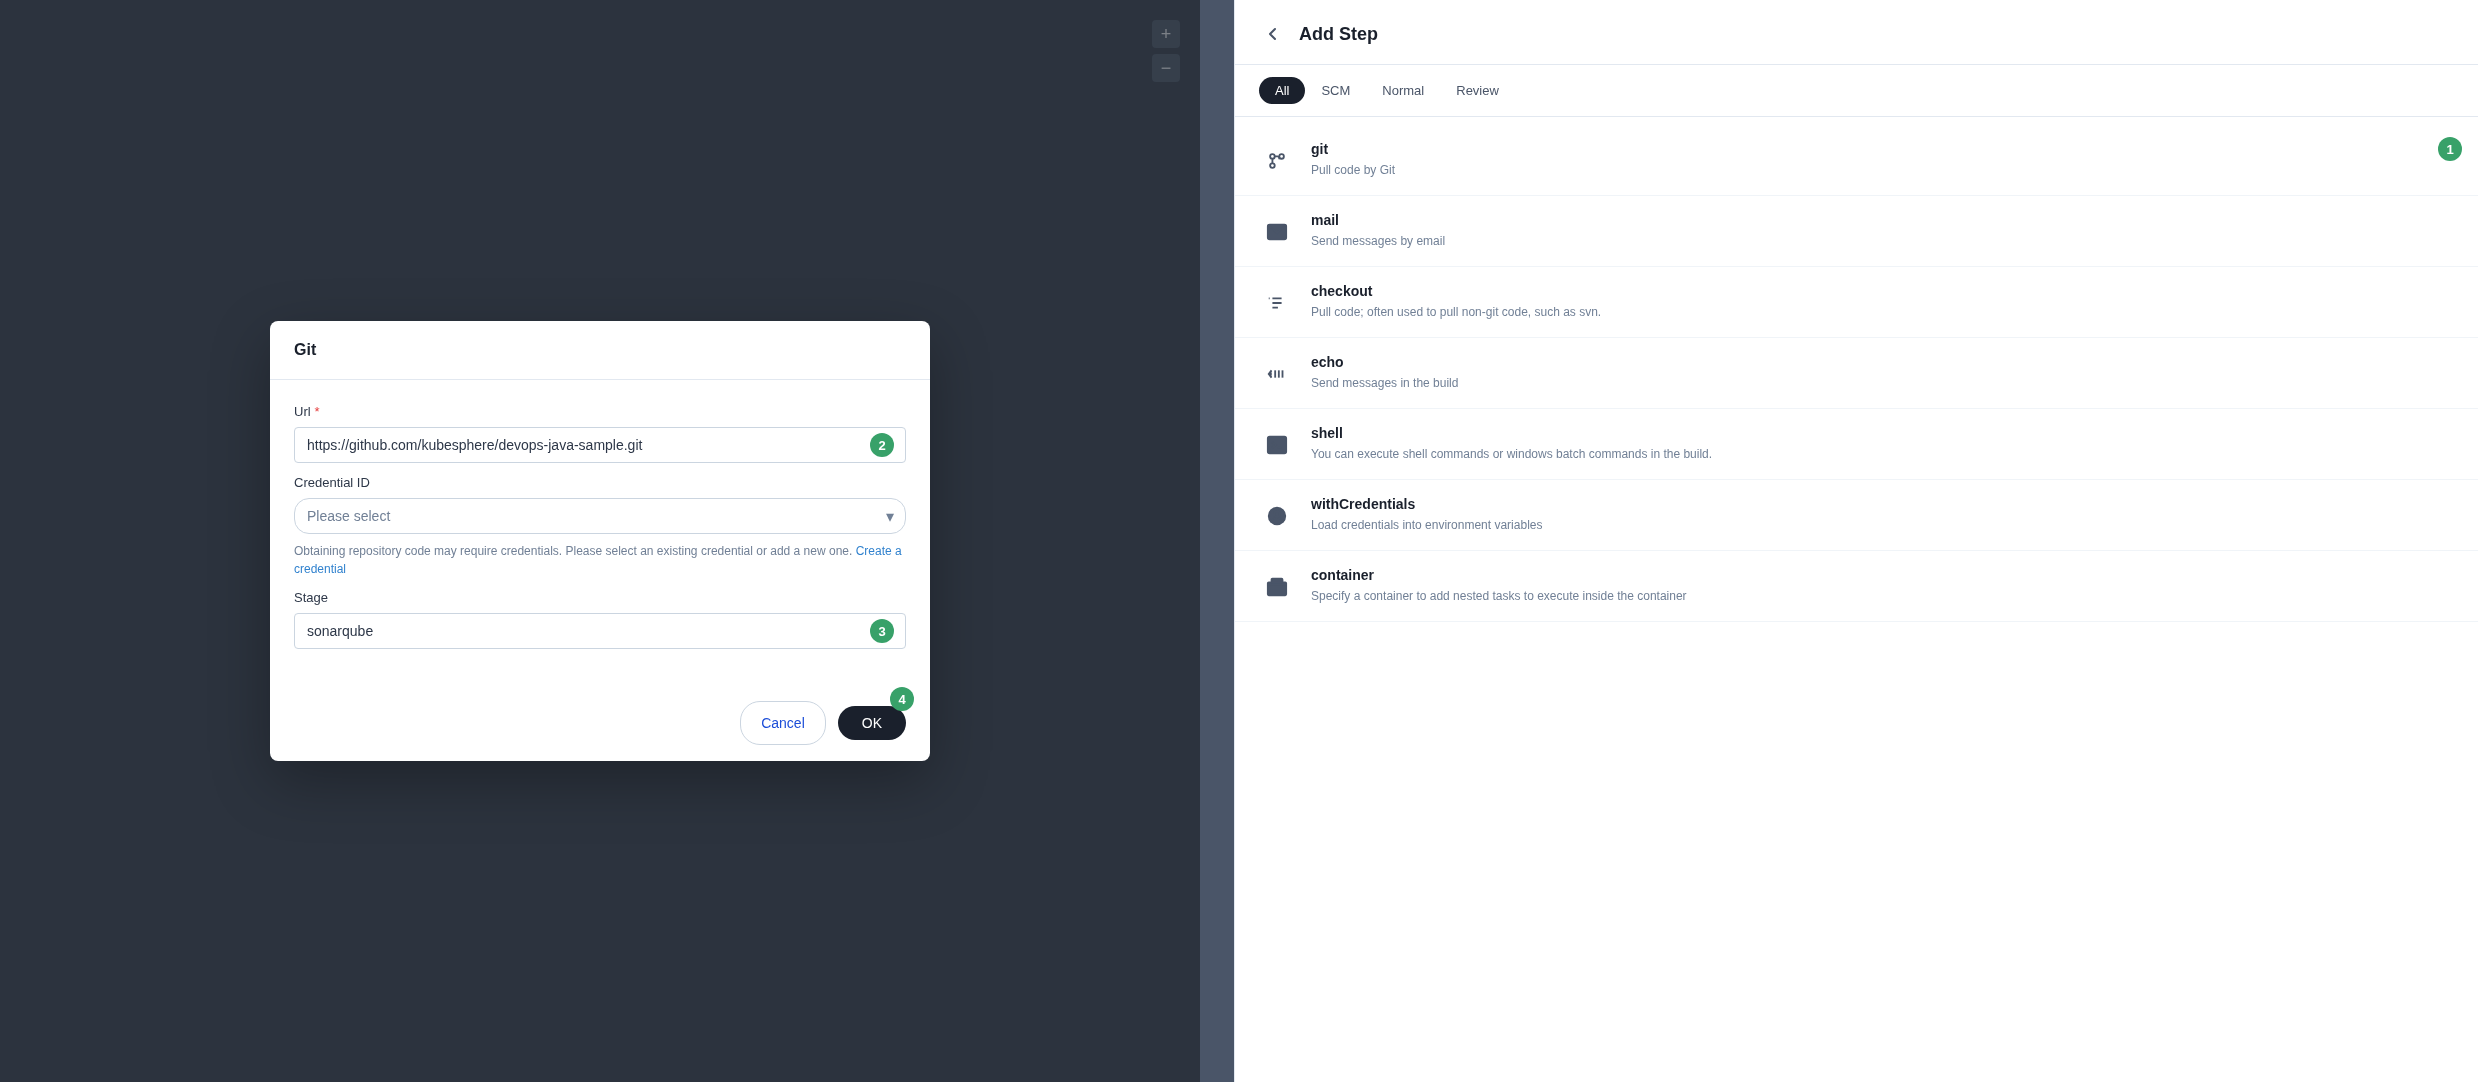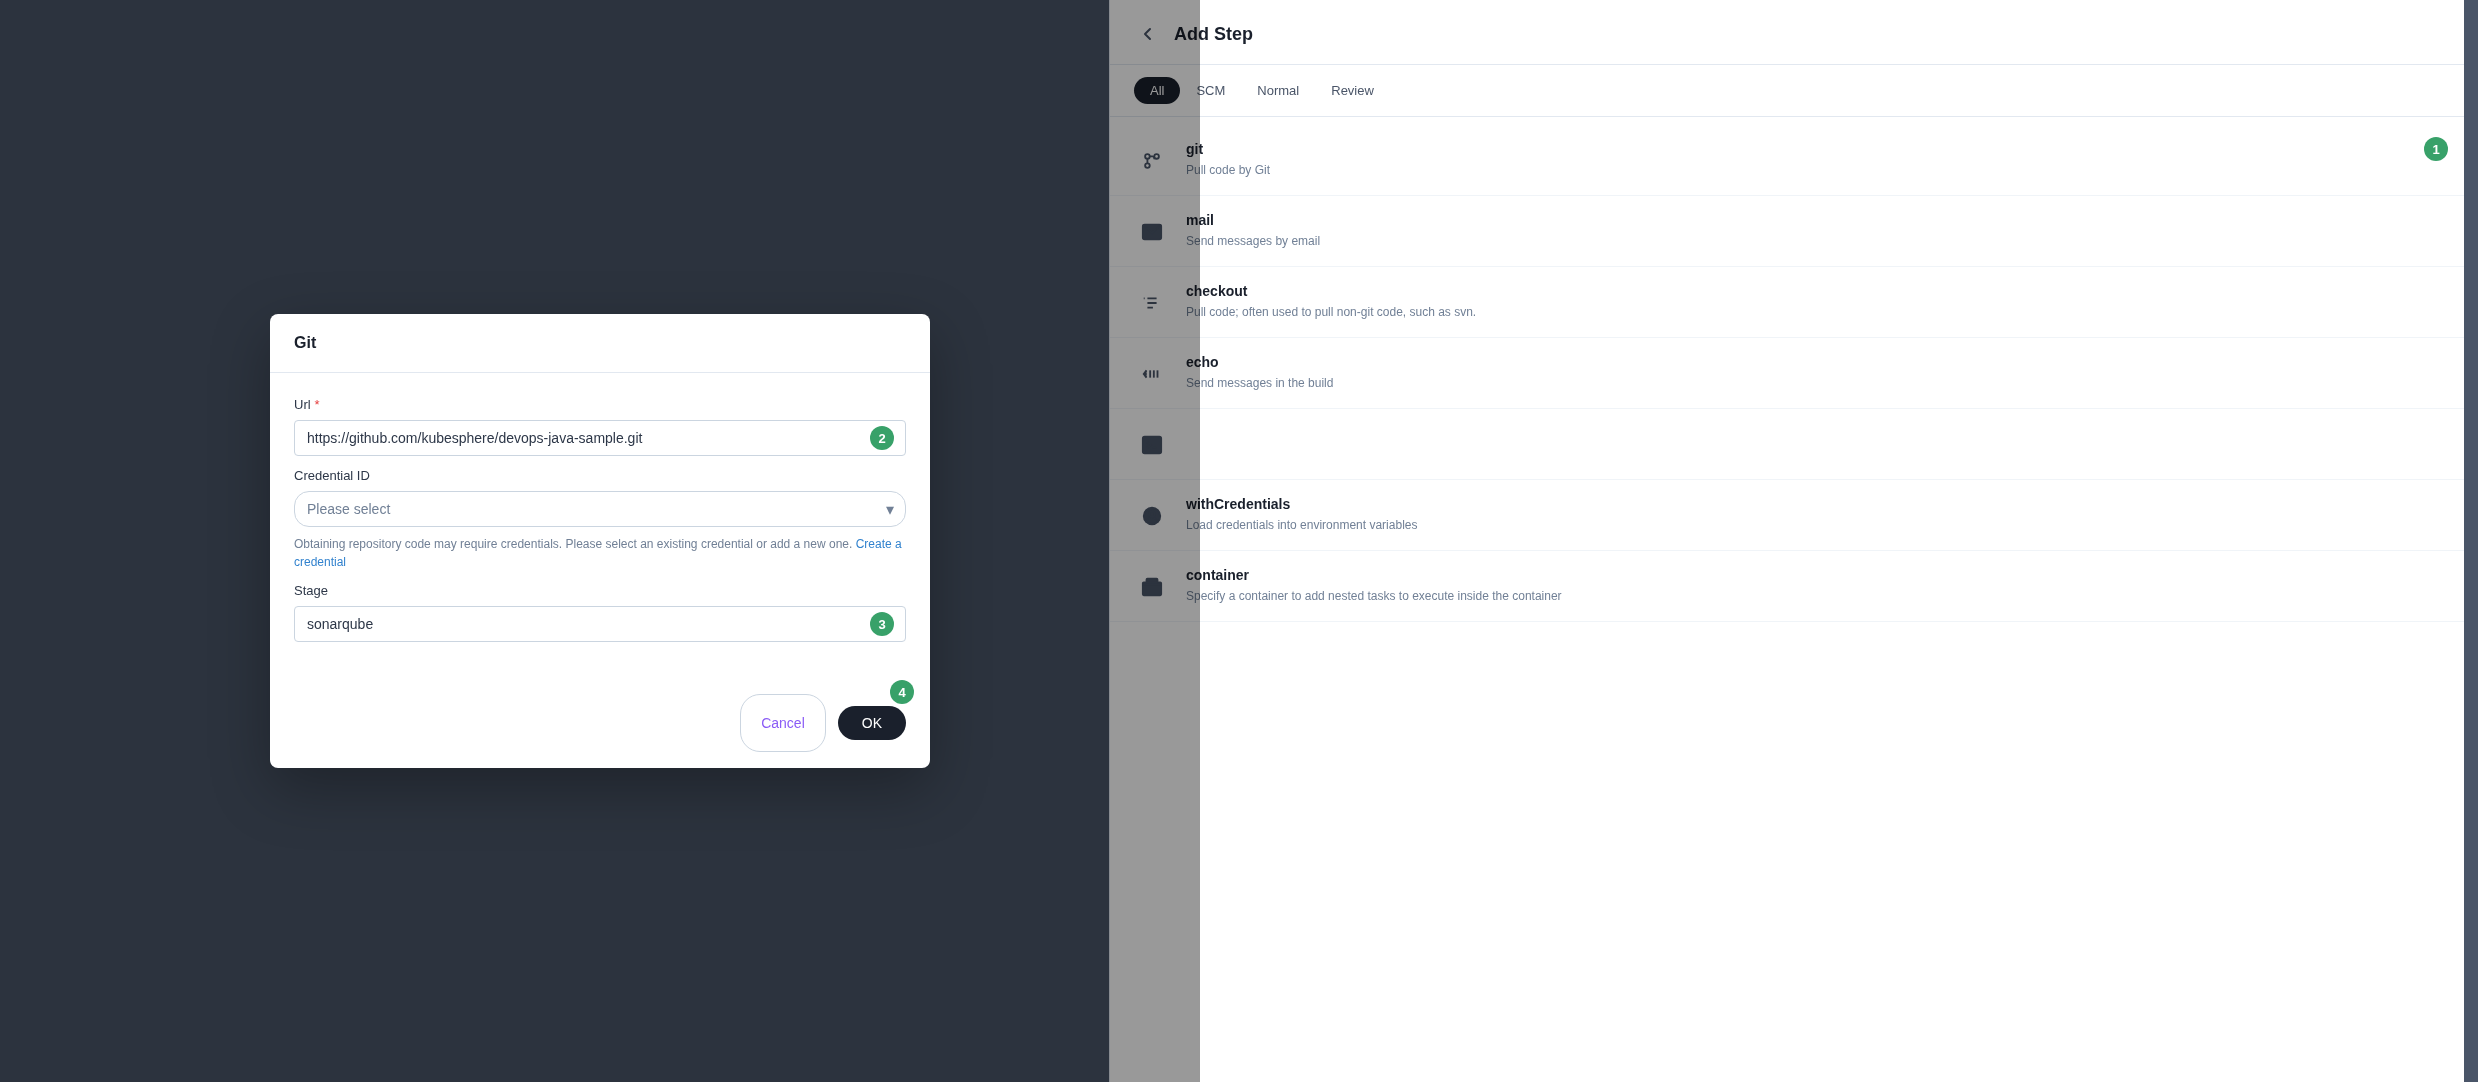--- a/index.html
+++ b/index.html
@@ -122,22 +122,22 @@
       font-size: 13px;
       cursor: pointer;
       display: flex;
       align-items: center;
       gap: 6px;
     }
 
     
     .sidebar {
       position: absolute;
-      right: 14px; top: 0;
-      width: 1355px;
+      right: 0; top: 0;
+      width: 1244px;
       height: 1082px;
       background: #fff;
       border-left: 1px solid #e2e8f0;
       display: flex;
       flex-direction: column;
       margin-left: 7px;
     }
 
     .sidebar-header {
       display: flex;
@@ -380,25 +380,25 @@
 
     .modal-footer {
       display: flex;
       justify-content: flex-end;
       gap: 12px;
       padding: 16px 24px;
       position: relative;
     }
 
     .btn-cancel {
-      padding: 20px 20px;
+      padding: 13px 20px;
       border: 1px solid #cbd5e0;
       border-radius: 20px;
       background: #fff;
-      color: #8b5cf6;
+      color: #1d4ed8;
       font-size: 14px;
       cursor: pointer;
     }
 
     .btn-ok {
       padding: 9px 24px;
       border: none;
       border-radius: 20px;
       background: #1a202c;
       color: #fff;
@@ -588,20 +588,24 @@
     </div>
 
     <div class="step-item">
       <div class="step-icon">
         <svg viewBox="0 0 24 24" fill="none" stroke="#4a5568" stroke-width="2">
           <rect x="2" y="3" width="20" height="18" rx="2"></rect>
           <polyline points="7,9 11,12 7,15"></polyline>
           <line x1="13" y1="15" x2="17" y2="15"></line>
         </svg>
       </div>
+      <div class="step-info">
+        <div class="step-name">shell</div>
+        <div class="step-desc">You can execute shell commands or windows batch commands in the build.</div>
+      </div>
     </div>
 
     <div class="step-item">
       <div class="step-icon">
         <svg viewBox="0 0 24 24" fill="none" stroke="#4a5568" stroke-width="2">
           <circle cx="12" cy="12" r="9"></circle>
           <circle cx="12" cy="10" r="3"></circle>
           <path d="M6 19c0-3 2.7-5 6-5s6 2 6 5"></path>
         </svg>
       </div>

